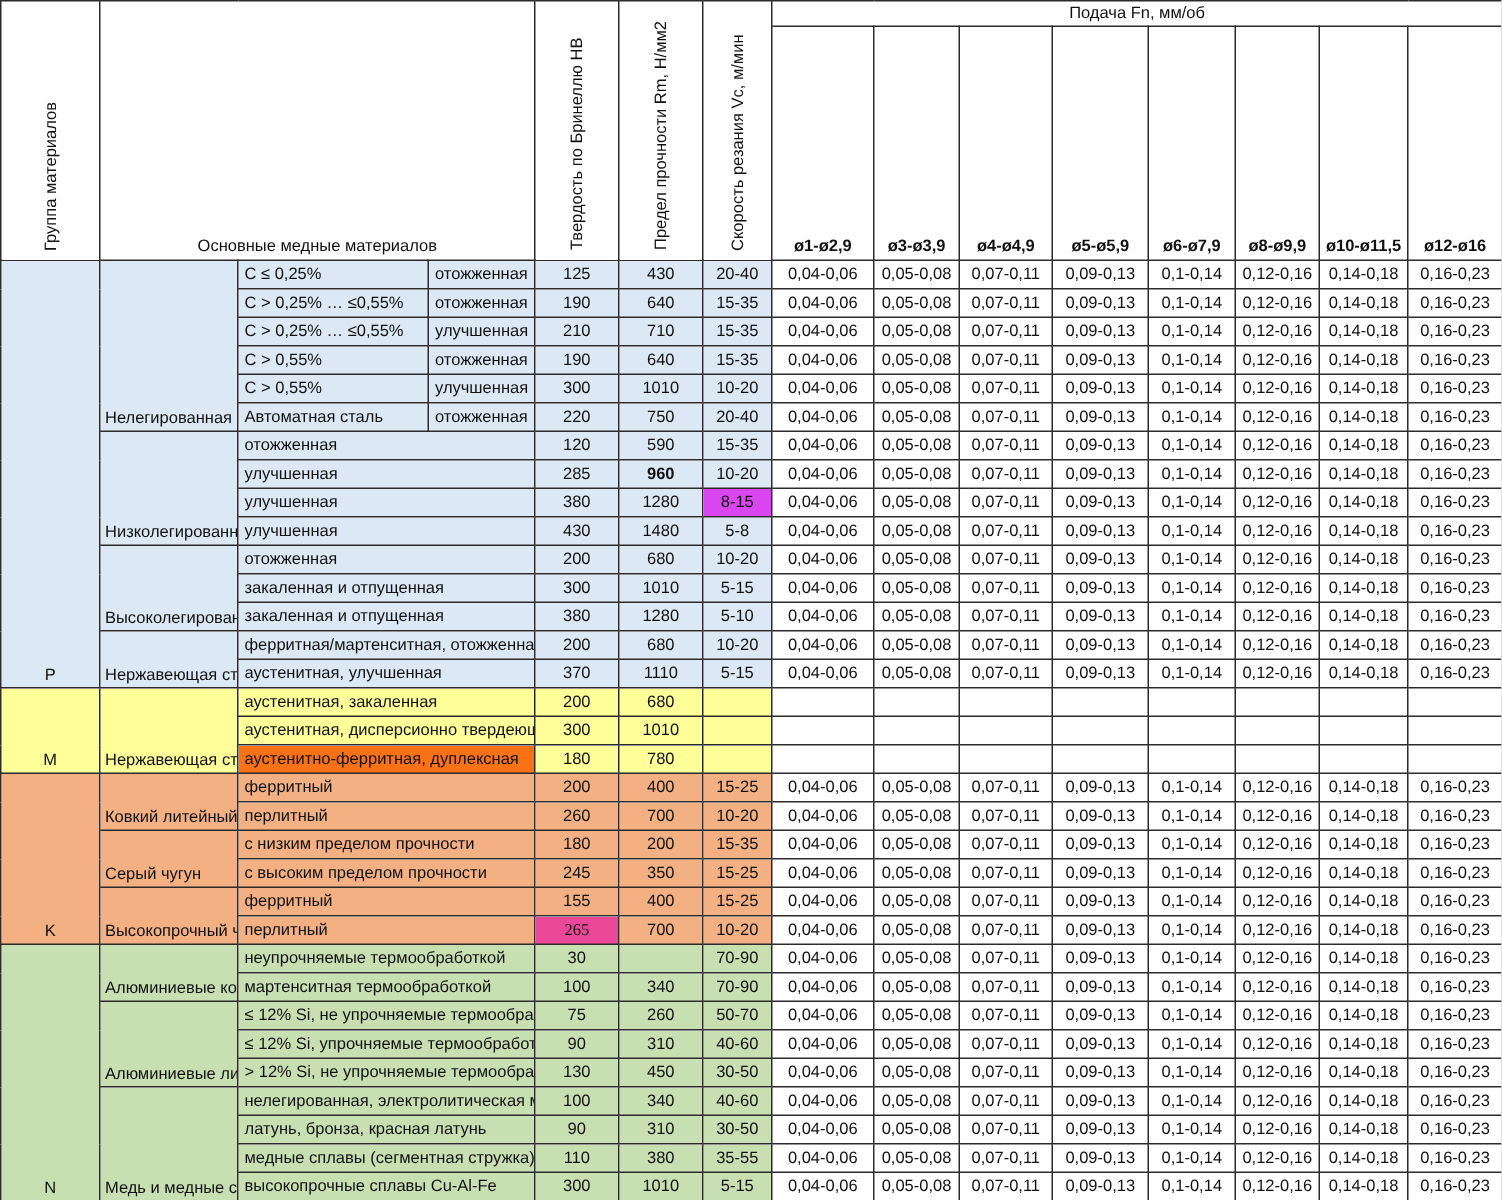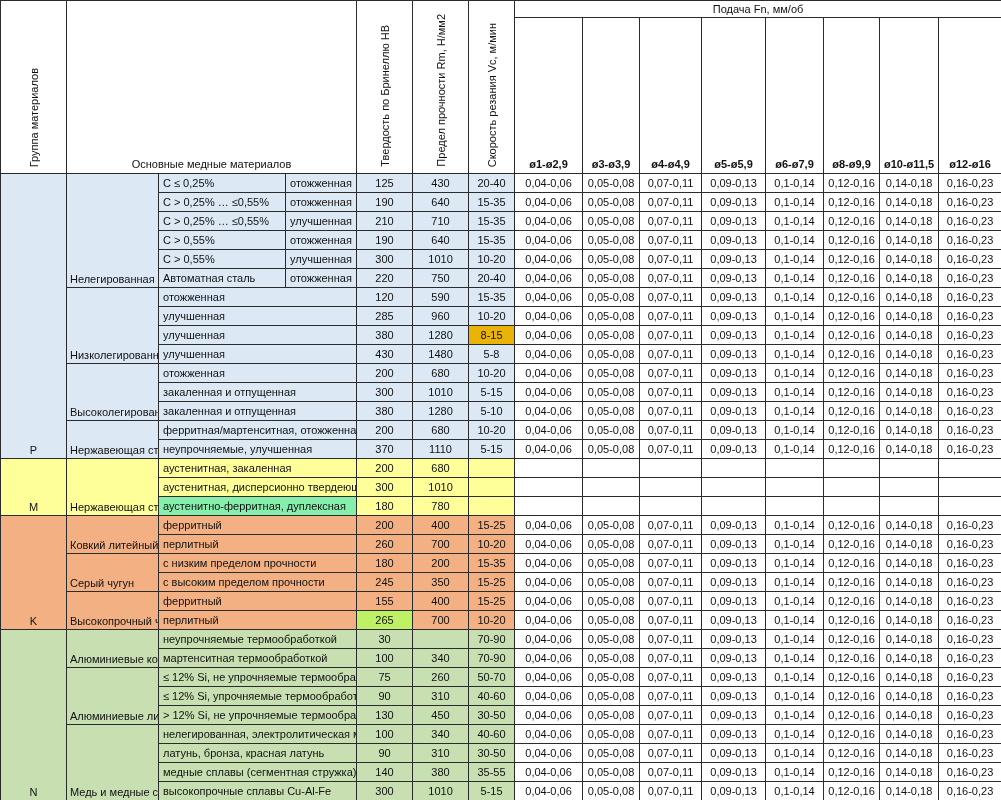--- a/index.html
+++ b/index.html
@@ -176,36 +176,36 @@
           <td class="feed" style="background: rgb(255, 255, 255);">0,07-0,11</td>
           <td class="feed" style="background: rgb(255, 255, 255);">0,09-0,13</td>
           <td class="feed" style="background: rgb(255, 255, 255);">0,1-0,14</td>
           <td class="feed" style="background: rgb(255, 255, 255);">0,12-0,16</td>
           <td class="feed" style="background: rgb(255, 255, 255);">0,14-0,18</td>
           <td class="feed" style="background: rgb(255, 255, 255);">0,16-0,23</td>
         </tr>
         <tr>
           <td class="mat" colspan="2" style="background: rgb(220, 233, 245);">улучшенная</td>
           <td class="num" style="background: rgb(220, 233, 245);">285</td>
-          <td class="num" style="background: rgb(220, 233, 245);">960</td>
+          <td class="num" style="background: rgb(220, 233, 245); font-weight: bold;">960</td>
           <td class="num" style="background: rgb(220, 233, 245);">10-20</td>
           <td class="feed" style="background: rgb(255, 255, 255);">0,04-0,06</td>
           <td class="feed" style="background: rgb(255, 255, 255);">0,05-0,08</td>
           <td class="feed" style="background: rgb(255, 255, 255);">0,07-0,11</td>
           <td class="feed" style="background: rgb(255, 255, 255);">0,09-0,13</td>
           <td class="feed" style="background: rgb(255, 255, 255);">0,1-0,14</td>
           <td class="feed" style="background: rgb(255, 255, 255);">0,12-0,16</td>
           <td class="feed" style="background: rgb(255, 255, 255);">0,14-0,18</td>
           <td class="feed" style="background: rgb(255, 255, 255);">0,16-0,23</td>
         </tr>
         <tr>
           <td class="mat" colspan="2" style="background: rgb(220, 233, 245);">улучшенная</td>
           <td class="num" style="background: rgb(220, 233, 245);">380</td>
           <td class="num" style="background: rgb(220, 233, 245);">1280</td>
-          <td class="num" style="background: #eab308;">8-15</td>
+          <td class="num" style="background: #d946ef;">8-15</td>
           <td class="feed" style="background: rgb(255, 255, 255);">0,04-0,06</td>
           <td class="feed" style="background: rgb(255, 255, 255);">0,05-0,08</td>
           <td class="feed" style="background: rgb(255, 255, 255);">0,07-0,11</td>
           <td class="feed" style="background: rgb(255, 255, 255);">0,09-0,13</td>
           <td class="feed" style="background: rgb(255, 255, 255);">0,1-0,14</td>
           <td class="feed" style="background: rgb(255, 255, 255);">0,12-0,16</td>
           <td class="feed" style="background: rgb(255, 255, 255);">0,14-0,18</td>
           <td class="feed" style="background: rgb(255, 255, 255);">0,16-0,23</td>
         </tr>
         <tr>
@@ -274,21 +274,21 @@
           <td class="feed" style="background: rgb(255, 255, 255);">0,04-0,06</td>
           <td class="feed" style="background: rgb(255, 255, 255);">0,05-0,08</td>
           <td class="feed" style="background: rgb(255, 255, 255);">0,07-0,11</td>
           <td class="feed" style="background: rgb(255, 255, 255);">0,09-0,13</td>
           <td class="feed" style="background: rgb(255, 255, 255);">0,1-0,14</td>
           <td class="feed" style="background: rgb(255, 255, 255);">0,12-0,16</td>
           <td class="feed" style="background: rgb(255, 255, 255);">0,14-0,18</td>
           <td class="feed" style="background: rgb(255, 255, 255);">0,16-0,23</td>
         </tr>
         <tr>
-          <td class="mat" colspan="2" style="background: rgb(220, 233, 245);">неупрочняемые, улучшенная</td>
+          <td class="mat" colspan="2" style="background: rgb(220, 233, 245);">аустенитная, улучшенная</td>
           <td class="num" style="background: rgb(220, 233, 245);">370</td>
           <td class="num" style="background: rgb(220, 233, 245);">1110</td>
           <td class="num" style="background: rgb(220, 233, 245);">5-15</td>
           <td class="feed" style="background: rgb(255, 255, 255);">0,04-0,06</td>
           <td class="feed" style="background: rgb(255, 255, 255);">0,05-0,08</td>
           <td class="feed" style="background: rgb(255, 255, 255);">0,07-0,11</td>
           <td class="feed" style="background: rgb(255, 255, 255);">0,09-0,13</td>
           <td class="feed" style="background: rgb(255, 255, 255);">0,1-0,14</td>
           <td class="feed" style="background: rgb(255, 255, 255);">0,12-0,16</td>
           <td class="feed" style="background: rgb(255, 255, 255);">0,14-0,18</td>
@@ -318,21 +318,21 @@
           <td class="feed" style="background: rgb(255, 255, 255);"></td>
           <td class="feed" style="background: rgb(255, 255, 255);"></td>
           <td class="feed" style="background: rgb(255, 255, 255);"></td>
           <td class="feed" style="background: rgb(255, 255, 255);"></td>
           <td class="feed" style="background: rgb(255, 255, 255);"></td>
           <td class="feed" style="background: rgb(255, 255, 255);"></td>
           <td class="feed" style="background: rgb(255, 255, 255);"></td>
           <td class="feed" style="background: rgb(255, 255, 255);"></td>
         </tr>
         <tr>
-          <td class="mat" colspan="2" style="background: #86efac;">аустенитно-ферритная, дуплексная</td>
+          <td class="mat" colspan="2" style="background: #f97316;">аустенитно-ферритная, дуплексная</td>
           <td class="num" style="background: rgb(255, 255, 153);">180</td>
           <td class="num" style="background: rgb(255, 255, 153);">780</td>
           <td class="num" style="background: rgb(255, 255, 153);"></td>
           <td class="feed" style="background: rgb(255, 255, 255);"></td>
           <td class="feed" style="background: rgb(255, 255, 255);"></td>
           <td class="feed" style="background: rgb(255, 255, 255);"></td>
           <td class="feed" style="background: rgb(255, 255, 255);"></td>
           <td class="feed" style="background: rgb(255, 255, 255);"></td>
           <td class="feed" style="background: rgb(255, 255, 255);"></td>
           <td class="feed" style="background: rgb(255, 255, 255);"></td>
@@ -407,21 +407,21 @@
           <td class="feed" style="background: rgb(255, 255, 255);">0,05-0,08</td>
           <td class="feed" style="background: rgb(255, 255, 255);">0,07-0,11</td>
           <td class="feed" style="background: rgb(255, 255, 255);">0,09-0,13</td>
           <td class="feed" style="background: rgb(255, 255, 255);">0,1-0,14</td>
           <td class="feed" style="background: rgb(255, 255, 255);">0,12-0,16</td>
           <td class="feed" style="background: rgb(255, 255, 255);">0,14-0,18</td>
           <td class="feed" style="background: rgb(255, 255, 255);">0,16-0,23</td>
         </tr>
         <tr>
           <td class="mat" colspan="2" style="background: rgb(243, 176, 131);">перлитный</td>
-          <td class="num" style="background: #bef264;">265</td>
+          <td class="num" style="background: #ec4899; font-family: Liberation Serif, serif;">265</td>
           <td class="num" style="background: rgb(243, 176, 131);">700</td>
           <td class="num" style="background: rgb(243, 176, 131);">10-20</td>
           <td class="feed" style="background: rgb(255, 255, 255);">0,04-0,06</td>
           <td class="feed" style="background: rgb(255, 255, 255);">0,05-0,08</td>
           <td class="feed" style="background: rgb(255, 255, 255);">0,07-0,11</td>
           <td class="feed" style="background: rgb(255, 255, 255);">0,09-0,13</td>
           <td class="feed" style="background: rgb(255, 255, 255);">0,1-0,14</td>
           <td class="feed" style="background: rgb(255, 255, 255);">0,12-0,16</td>
           <td class="feed" style="background: rgb(255, 255, 255);">0,14-0,18</td>
           <td class="feed" style="background: rgb(255, 255, 255);">0,16-0,23</td>
@@ -523,21 +523,21 @@
           <td class="feed" style="background: rgb(255, 255, 255);">0,05-0,08</td>
           <td class="feed" style="background: rgb(255, 255, 255);">0,07-0,11</td>
           <td class="feed" style="background: rgb(255, 255, 255);">0,09-0,13</td>
           <td class="feed" style="background: rgb(255, 255, 255);">0,1-0,14</td>
           <td class="feed" style="background: rgb(255, 255, 255);">0,12-0,16</td>
           <td class="feed" style="background: rgb(255, 255, 255);">0,14-0,18</td>
           <td class="feed" style="background: rgb(255, 255, 255);">0,16-0,23</td>
         </tr>
         <tr>
           <td class="mat" colspan="2" style="background: rgb(200, 223, 178);">медные сплавы (сегментная стружка)</td>
-          <td class="num" style="background: rgb(200, 223, 178);">140</td>
+          <td class="num" style="background: rgb(200, 223, 178);">110</td>
           <td class="num" style="background: rgb(200, 223, 178);">380</td>
           <td class="num" style="background: rgb(200, 223, 178);">35-55</td>
           <td class="feed" style="background: rgb(255, 255, 255);">0,04-0,06</td>
           <td class="feed" style="background: rgb(255, 255, 255);">0,05-0,08</td>
           <td class="feed" style="background: rgb(255, 255, 255);">0,07-0,11</td>
           <td class="feed" style="background: rgb(255, 255, 255);">0,09-0,13</td>
           <td class="feed" style="background: rgb(255, 255, 255);">0,1-0,14</td>
           <td class="feed" style="background: rgb(255, 255, 255);">0,12-0,16</td>
           <td class="feed" style="background: rgb(255, 255, 255);">0,14-0,18</td>
           <td class="feed" style="background: rgb(255, 255, 255);">0,16-0,23</td>

